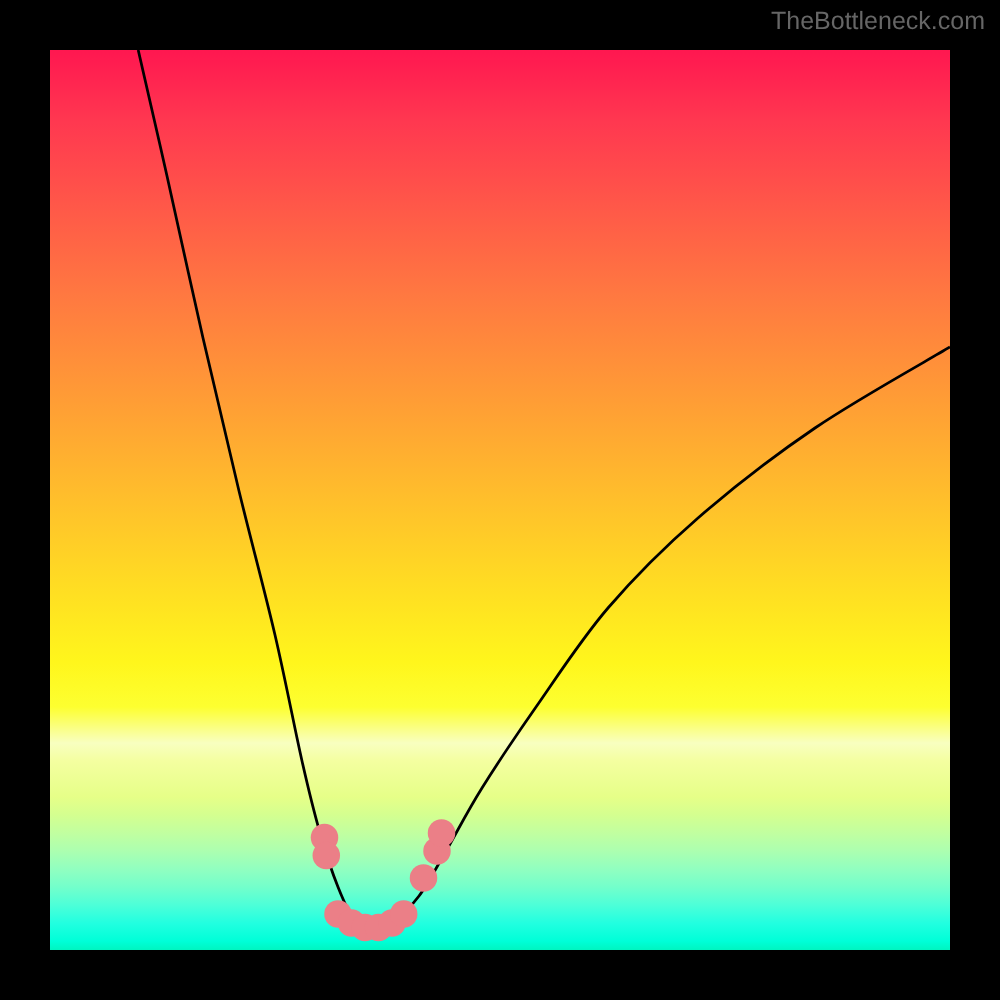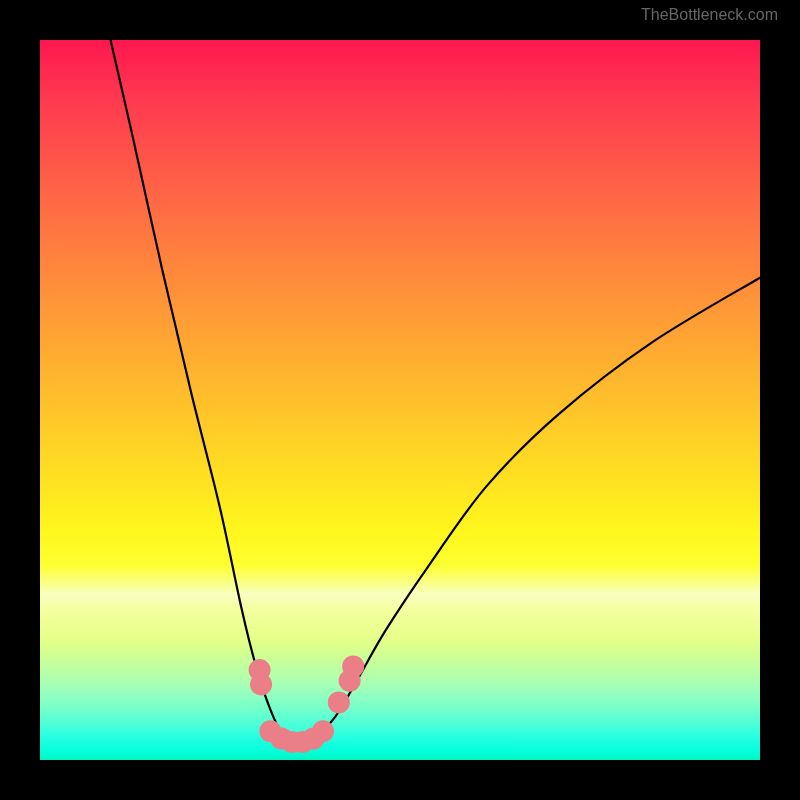--- a/index.html
+++ b/index.html
@@ -8,23 +8,23 @@
     width: 800px;
     height: 800px;
     background: #000;
     position: relative;
     overflow: hidden;
     font-family: Arial, sans-serif;
   }
   .watermark {
     position: absolute;
     top: 6px;
-    right: 22px;
+    right: 12px;
     color: #666;
-    font-size: 16px;
+    font-size: 20px;
     font-weight: 500;
     z-index: 10;
   }
   .plot-area {
     position: absolute;
     left: 40px;
     top: 40px;
     width: 720px;
     height: 720px;
     overflow: hidden;

